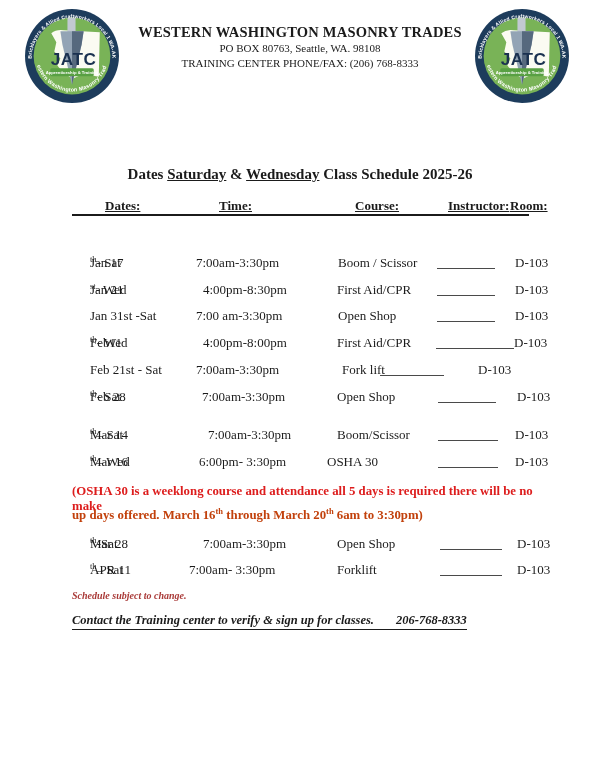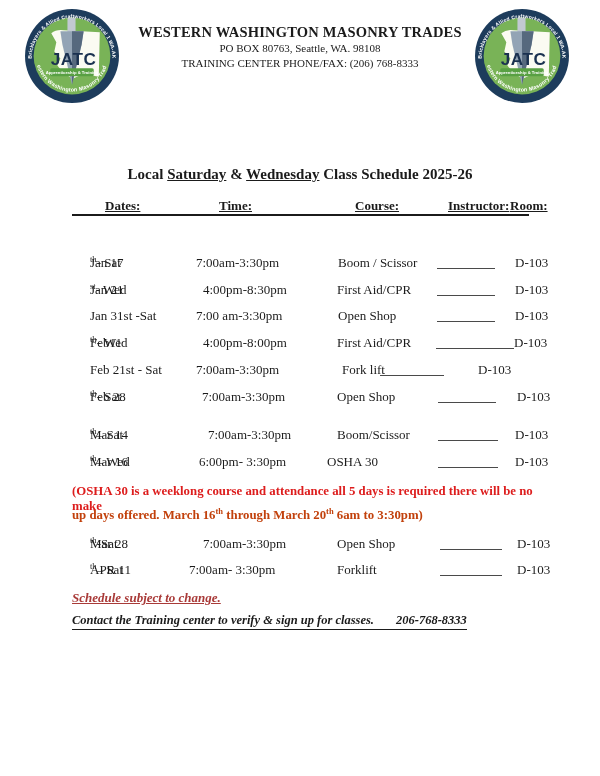--- a/index.html
+++ b/index.html
@@ -29,21 +29,21 @@
   .row{position:absolute;left:16px;width:575px;height:17px;font-size:13px;white-space:nowrap;}
   .row span{position:absolute;top:0;}
   .c-date{left:74px;}
   sup{font-size:8.5px;line-height:0;}
   .c-blank{border-bottom:1px solid #4a4a4a;height:13px;left:421px;width:58px;}
   .c-room{left:499px;}
   
   .osha-note{position:absolute;left:72px;width:470px;font-weight:bold;font-size:12.8px;}
   
   .change-note{position:absolute;left:72px;top:590px;font-weight:bold;font-style:italic;
-    font-size:13px;text-decoration:underline;}
+    font-size:10px;}
   .contact-line{position:absolute;left:72px;top:613px;font-weight:bold;font-style:italic;
     font-size:12.5px;border-bottom:1.5px solid #1b1b1b;padding-bottom:1px;white-space:nowrap;}
   .contact-gap{display:inline-block;width:22px;}
 </style>
 </head>
 <body>
 
 <svg width="0" height="0" style="position:absolute" aria-hidden="true">
   <defs>
     <path id="arcTop" d="M 7.5,50 A 40,40 0 1 1 87.5,50"></path>
@@ -95,21 +95,21 @@
       <textPath href="#arcBot" startOffset="50%" text-anchor="middle">Western Washington Masonry Trades</textPath>
     </text>
   </svg>
 
   <div class="org-block">
     <div class="org-line1">WESTERN WASHINGTON MASONRY TRADES</div>
     <div class="org-line3">PO BOX 80763, Seattle, WA. 98108</div>
     <div class="org-line4">TRAINING CENTER PHONE/FAX: (206) 768-8333</div>
   </div>
 
-  <div class="doc-title"><span>Local </span><span class="u">Saturday</span><span> &amp; </span><span class="u">Wednesday</span><span> Class Schedule 2025-26</span></div>
+  <div class="doc-title"><span>Dates </span><span class="u">Saturday</span><span> &amp; </span><span class="u">Wednesday</span><span> Class Schedule 2025-26</span></div>
 
   <div class="thead">
     <span class="th-dates">Dates:</span>
     <span class="th-time">Time:</span>
     <span class="th-course">Course:</span>
     <span class="th-instructor">Instructor:</span>
     <span class="th-room">Room:</span>
   </div>
 
   <div class="row" style="top:255px">

